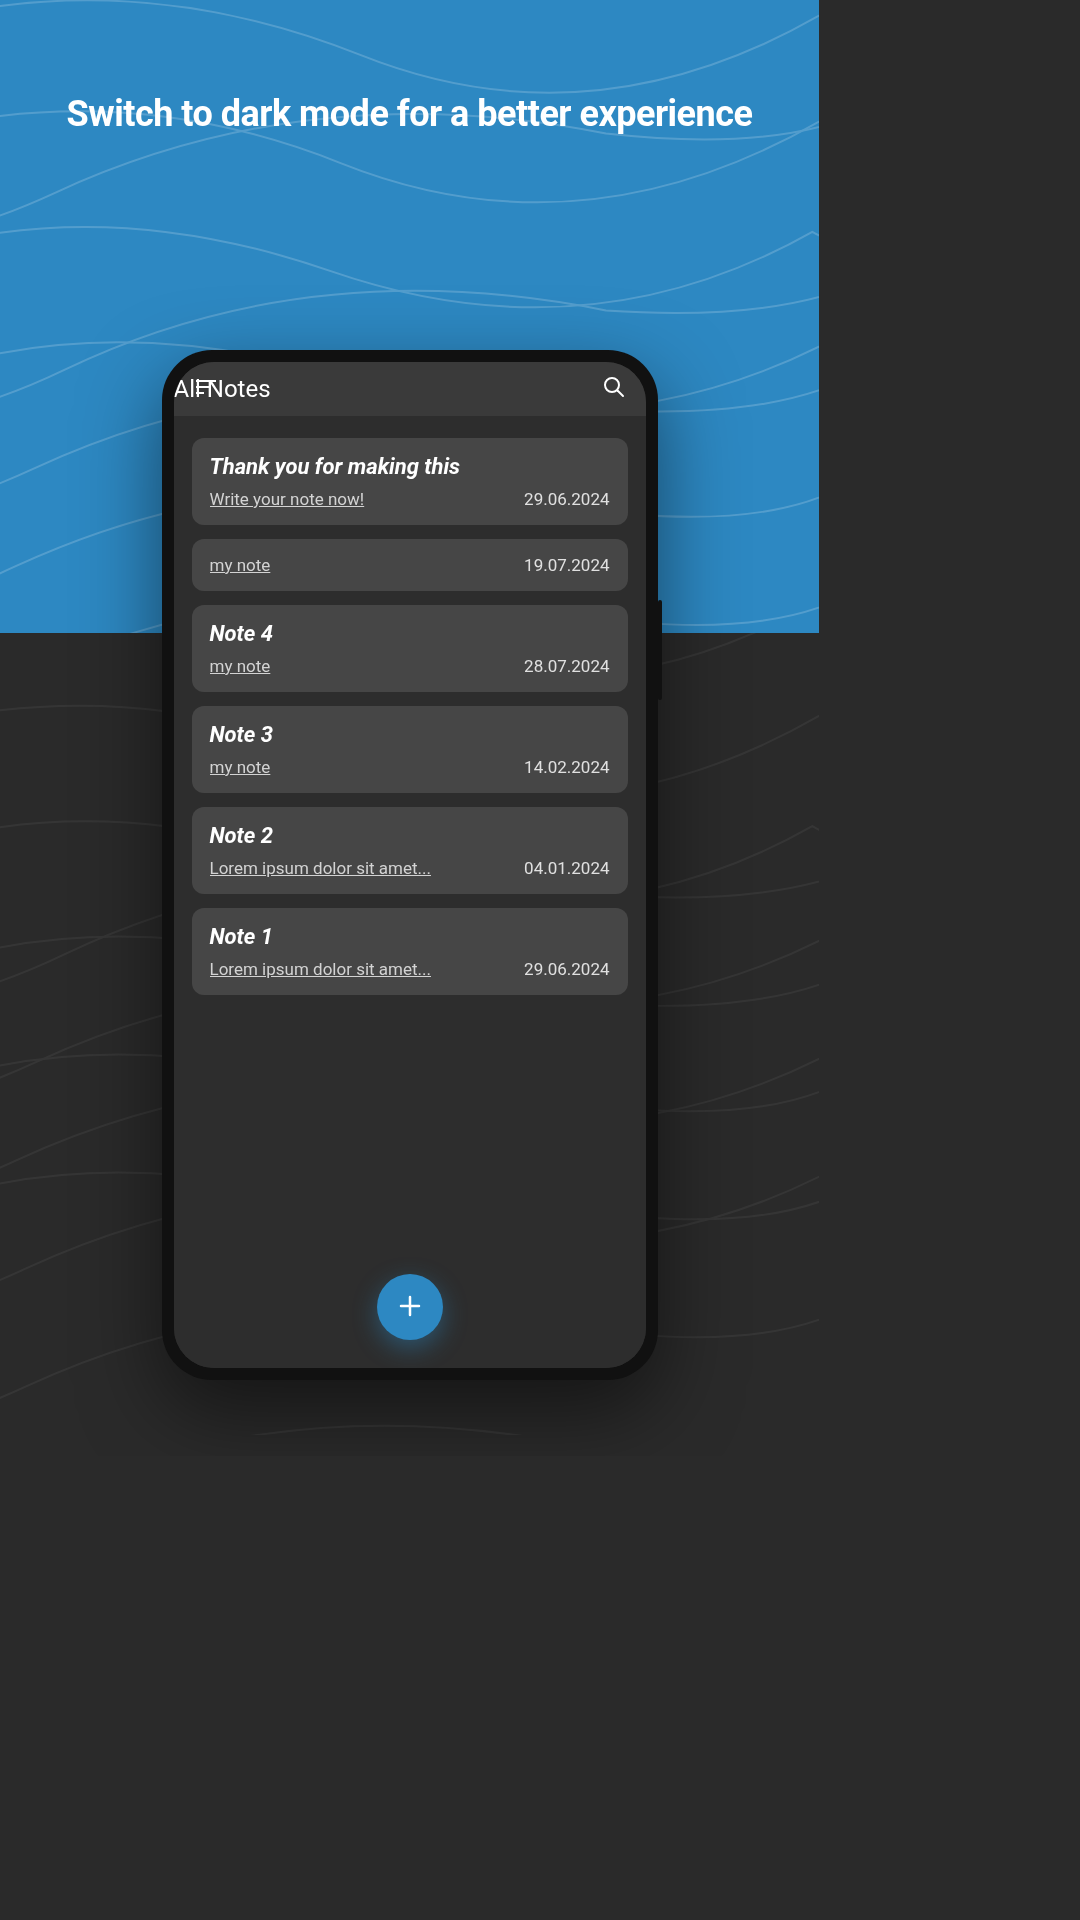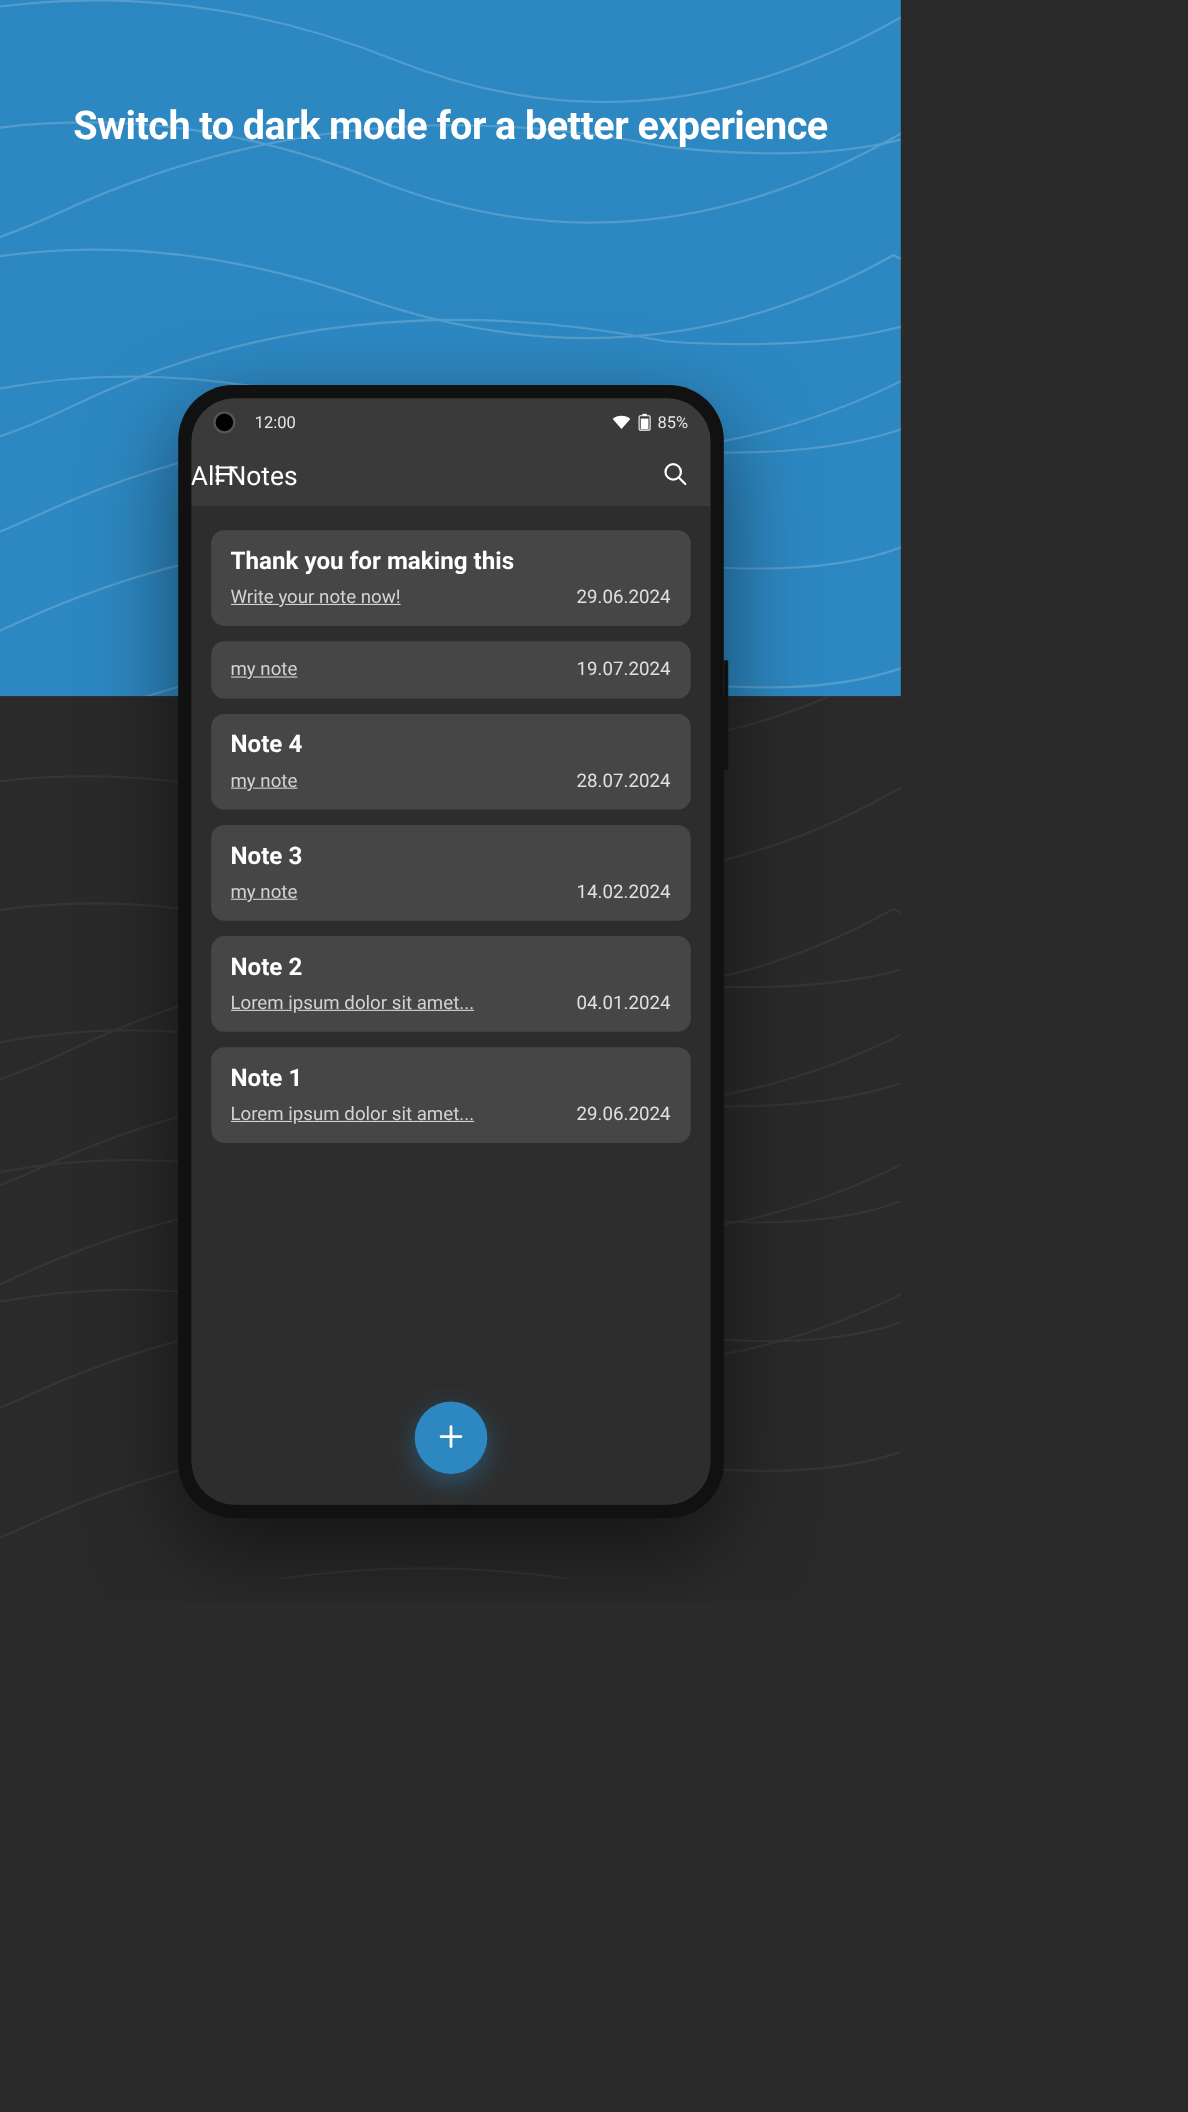--- a/index.html
+++ b/index.html
@@ -148,20 +148,21 @@
     padding: 16px 18px 16px 18px;
     margin-bottom: 14px;
     color: #f0f0f0;
     cursor: pointer;
   }
   .note-title {
     font-size: 22px;
     font-weight: 700;
     margin-bottom: 10px;
     color: #fff;
+    font-style: italic;
   }
   .note-row {
     display: flex;
     justify-content: space-between;
     align-items: baseline;
     gap: 12px;
   }
   .note-snippet {
     font-size: 17px;
     color: #d3d3d3;
@@ -221,39 +222,20 @@
       <path d="M-40 680 Q180 590 440 670 T930 630 Q1080 710 1010 830 T670 910 Q370 850 110 970 T-90 880 Z"></path>
     </g>
   </svg>
 </div>
 
 <div class="headline">Switch to dark mode for a better experience</div>
 
 <div class="phone">
   <div class="screen">
 
-    <div class="status-bar">
-      <div class="camera-dot"></div>
-      <span>12:00</span>
-      <div class="status-right">
-        <span class="wifi-icon">
-          <svg width="18" height="14" viewBox="0 0 18 14">
-              <path d="M9 13 L1 4 C5 0 13 0 17 4 Z" fill="#fff"></path>
-            </svg>
-        </span>
-        <span class="battery-icon">
-          <svg width="12" height="16" viewBox="0 0 12 16">
-              <rect x="4" y="0" width="4" height="2" fill="#fff"></rect>
-              <rect x="1" y="2" width="10" height="13" rx="1" fill="none" stroke="#fff" stroke-width="1"></rect>
-              <rect x="2.5" y="4.5" width="7" height="9.5" fill="#fff"></rect>
-            </svg>
-        </span>
-        <span>85%</span>
-      </div>
-    </div>
 
     <div class="toolbar">
       <div class="tb-left">
         <span>
           <svg width="24" height="18" viewBox="0 0 24 18">
               <line x1="2" y1="3" x2="22" y2="3" stroke="#fff" stroke-width="2"></line>
               <line x1="2" y1="9" x2="16" y2="9" stroke="#fff" stroke-width="2"></line>
               <line x1="2" y1="15" x2="10" y2="15" stroke="#fff" stroke-width="2"></line>
             </svg>
         </span>

